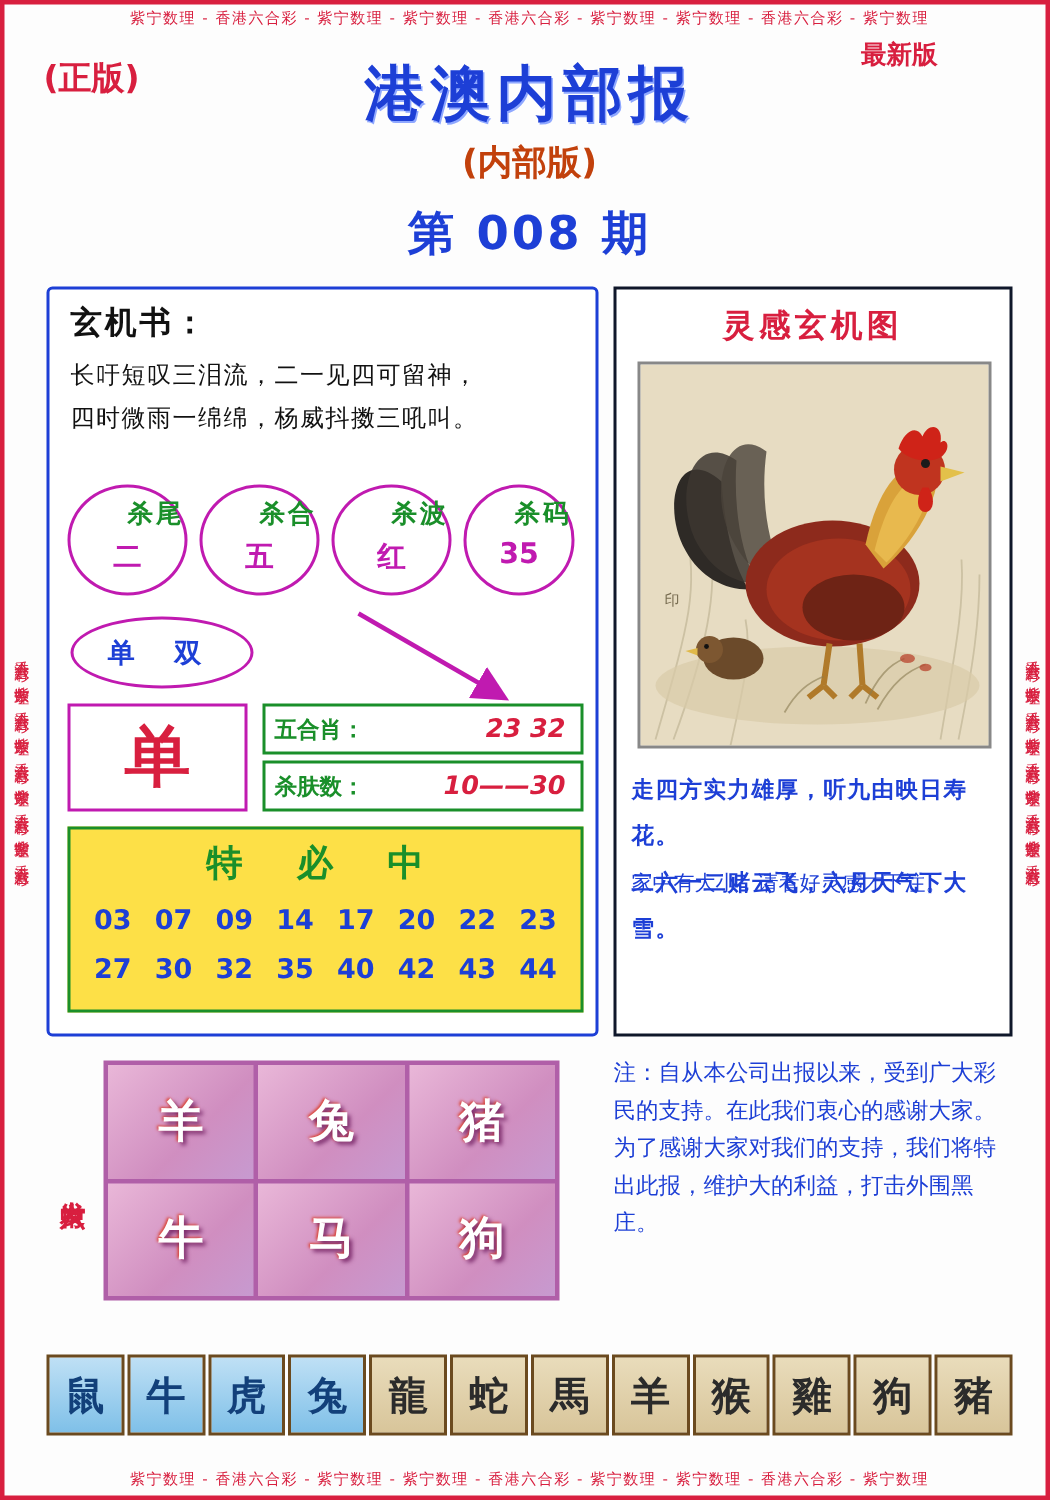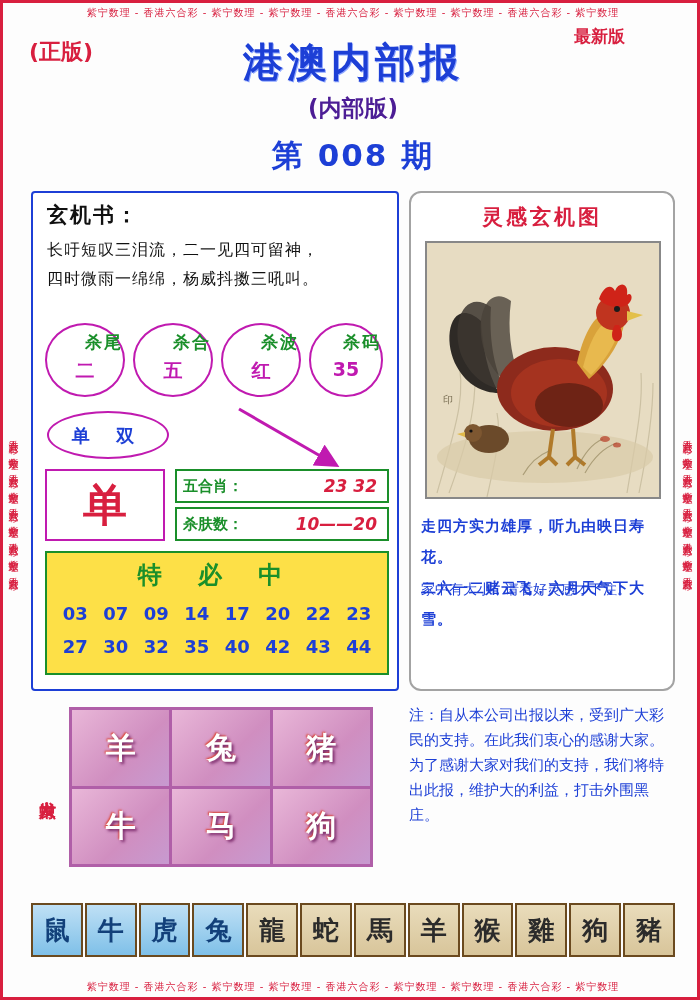--- a/index.html
+++ b/index.html
@@ -45,21 +45,21 @@
   }
   .main-title{
     position:absolute;left:0;top:12px;width:660px;text-align:center;
     font-size:40px;font-weight:bold;color:#1d3fd6;
     letter-spacing:4px;
     font-family:"DejaVu Serif","Liberation Serif",serif;
     text-shadow:1px 1px 0 #8fa8ff;
   }
   .sub-title{
     position:absolute;left:0;top:70px;width:660px;text-align:center;
-    font-size:23px;color:#4c1d95;font-weight:bold;
+    font-size:23px;color:#c2410c;font-weight:bold;
   }
   .issue{
     position:absolute;left:0;top:112px;width:660px;text-align:center;
     font-size:31px;color:#1d3fd6;font-weight:bold;letter-spacing:2px;
   }
 
   
   .left-panel{
     position:absolute;left:8px;top:168px;width:368px;height:500px;
     border:2px solid #1d3fd6;border-radius:4px;background:#ffffff;
@@ -127,21 +127,21 @@
     letter-spacing:14px;margin-top:6px;
   }
   .num-row{
     display:flex;justify-content:space-around;
     font-size:18px;color:#1d3fd6;font-weight:bold;margin-top:12px;padding:0 8px;
   }
 
   
   .right-panel{
     position:absolute;left:386px;top:168px;width:266px;height:500px;
-    border:2px solid #a3a3a3;border-radius:12px;background:#ffffff;
+    border:2px solid #0f172a;border-radius:0;background:#ffffff;
     box-sizing:border-box;
   }
   .rp-title{
     text-align:center;font-size:21px;color:#d81f3f;font-weight:bold;
     margin-top:10px;letter-spacing:3px;
   }
   .rooster{
     position:absolute;left:14px;top:48px;width:236px;height:258px;
     border:2px solid #888;box-sizing:border-box;
     background:linear-gradient(160deg,#efe6cf 0%,#e8dcc0 40%,#ded0ae 100%);
@@ -256,21 +256,21 @@
       <div class="danbox">
         <span>单</span>
       </div>
 
       <div class="row-box r1">
         <div class="lbl">五合肖：</div>
         <div class="val">23 32</div>
       </div>
       <div class="row-box r2">
         <div class="lbl">杀肤数：</div>
-        <div class="val">10——20</div>
+        <div class="val">10——30</div>
       </div>
 
       <div class="tebizhong">
         <div class="tbz-title">特  必  中</div>
         <div class="num-row">
           <span>03</span>
           <span>07</span>
           <span>09</span>
           <span>14</span>
           <span>17</span>

